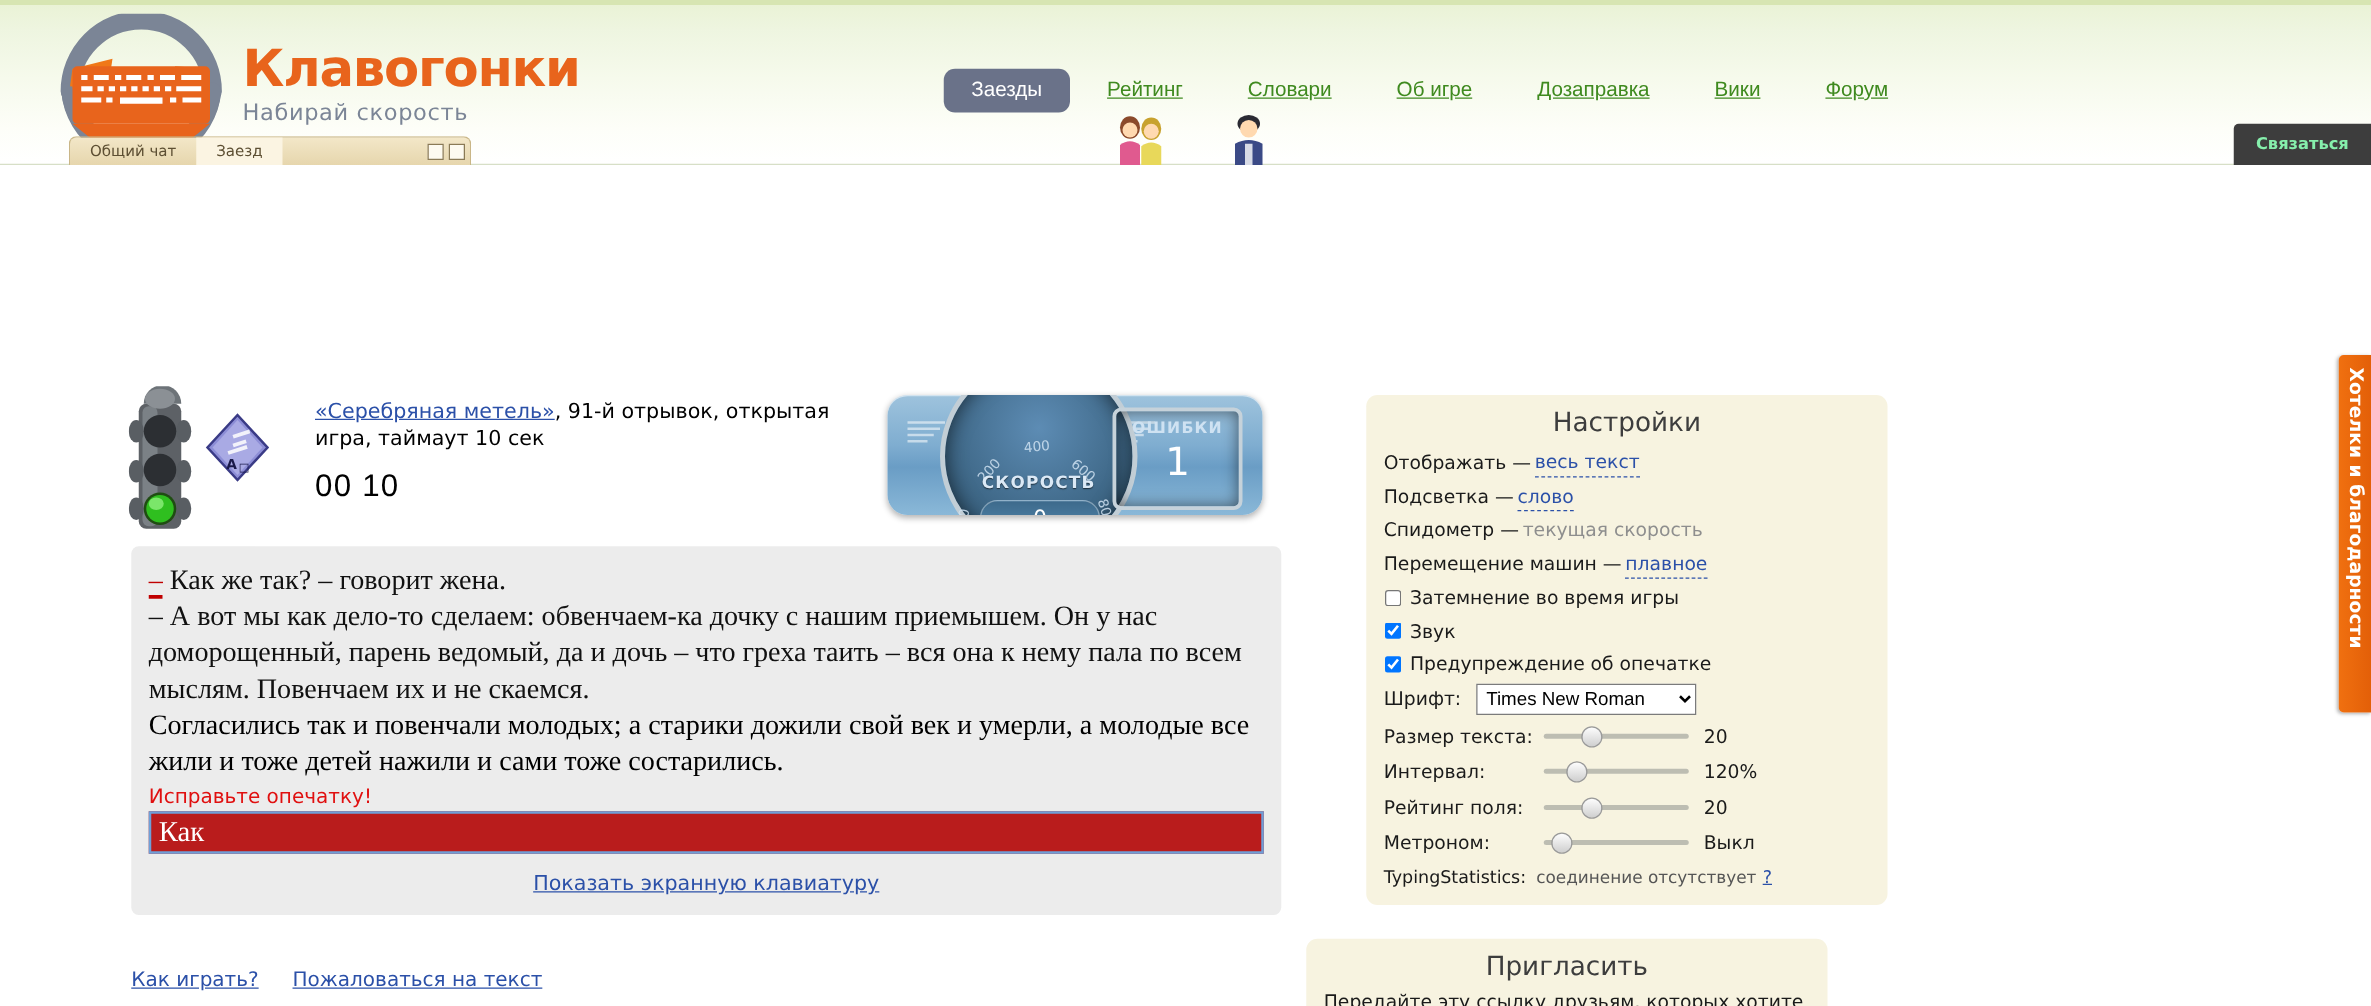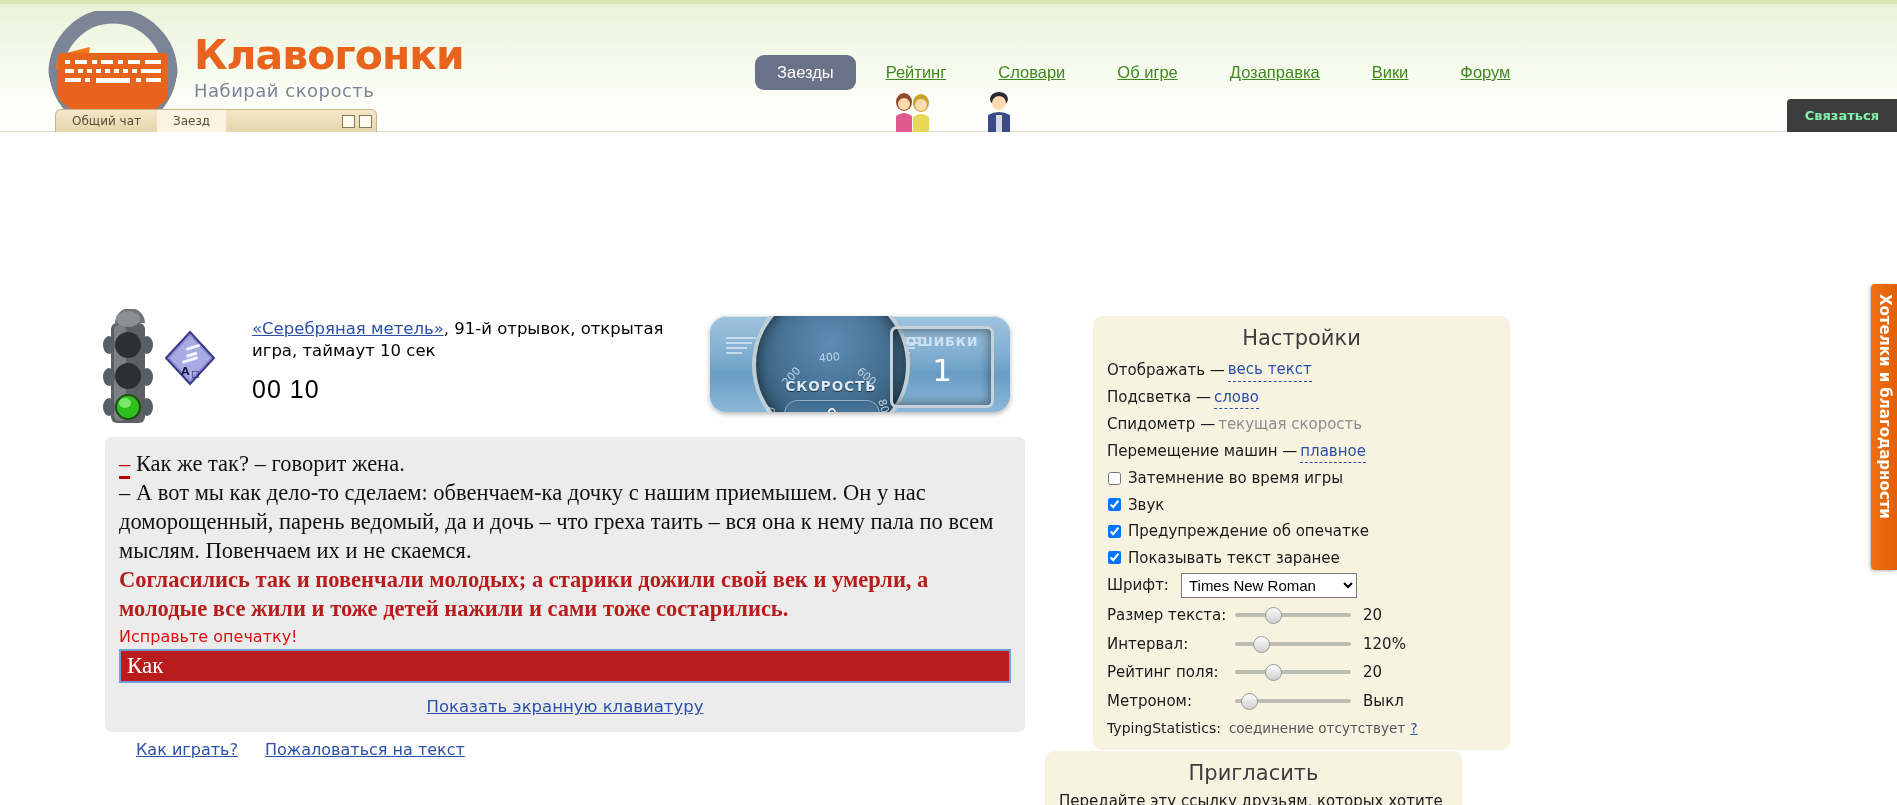--- a/index.html
+++ b/index.html
@@ -227,21 +227,21 @@
   #passage {
     font-family: "Liberation Serif", "DejaVu Serif", serif;
     font-size: 22.5px;
     line-height: 1.29;
     color: #111;
   }
   #passage .typo-char {
     color: #c00000;
     border-bottom: 3px solid #c00000;
   }
-  #passage .dim { color: #b91c1c; font-weight: bold; }
+  #passage .dim { color: #000000; }
   #typo-warning {
     color: #e01010;
     font-family: "DejaVu Sans", sans-serif;
     font-size: 16px;
     margin-top: 4px;
   }
   #type-input {
     display: block;
     width: 100%;
     box-sizing: border-box;
@@ -259,24 +259,23 @@
   #kbd-link {
     color: #2b50a8;
     text-decoration: underline;
     font-family: "DejaVu Sans", sans-serif;
     font-size: 16.5px;
   }
 
   #under-links {
     position: absolute;
     left: 105px;
-    top: 608px;
+    top: 642px;
     font-family: "DejaVu Sans", sans-serif;
     font-size: 16px;
-    margin-left: 31px;
   }
   #under-links a { color: #2b50a8; text-decoration: underline; margin-right: 22px; }
 
   
   #settings {
     position: absolute;
     left: 1045px;
     top: 184px;
     width: 417px;
     background: #f7f3e0;
@@ -600,24 +599,20 @@
       <span class="lbl">Затемнение во время игры</span>
     </div>
     <div class="set-row">
       <input type="checkbox" checked="" style="">
       <span class="lbl">Звук</span>
     </div>
     <div class="set-row">
       <input type="checkbox" checked="" style="">
       <span class="lbl">Предупреждение об опечатке</span>
     </div>
-    <div class="set-row">
-      <input type="checkbox" checked="" style="">
-      <span class="lbl">Показывать текст заранее</span>
-    </div>
 
     <div class="set-row">
       <span class="lbl">Шрифт:</span>
       <select id="font-select">
         <option>Times New Roman</option>
       </select>
     </div>
 
     <div class="set-row slider-row">
       <span class="lbl">Размер текста:</span>

